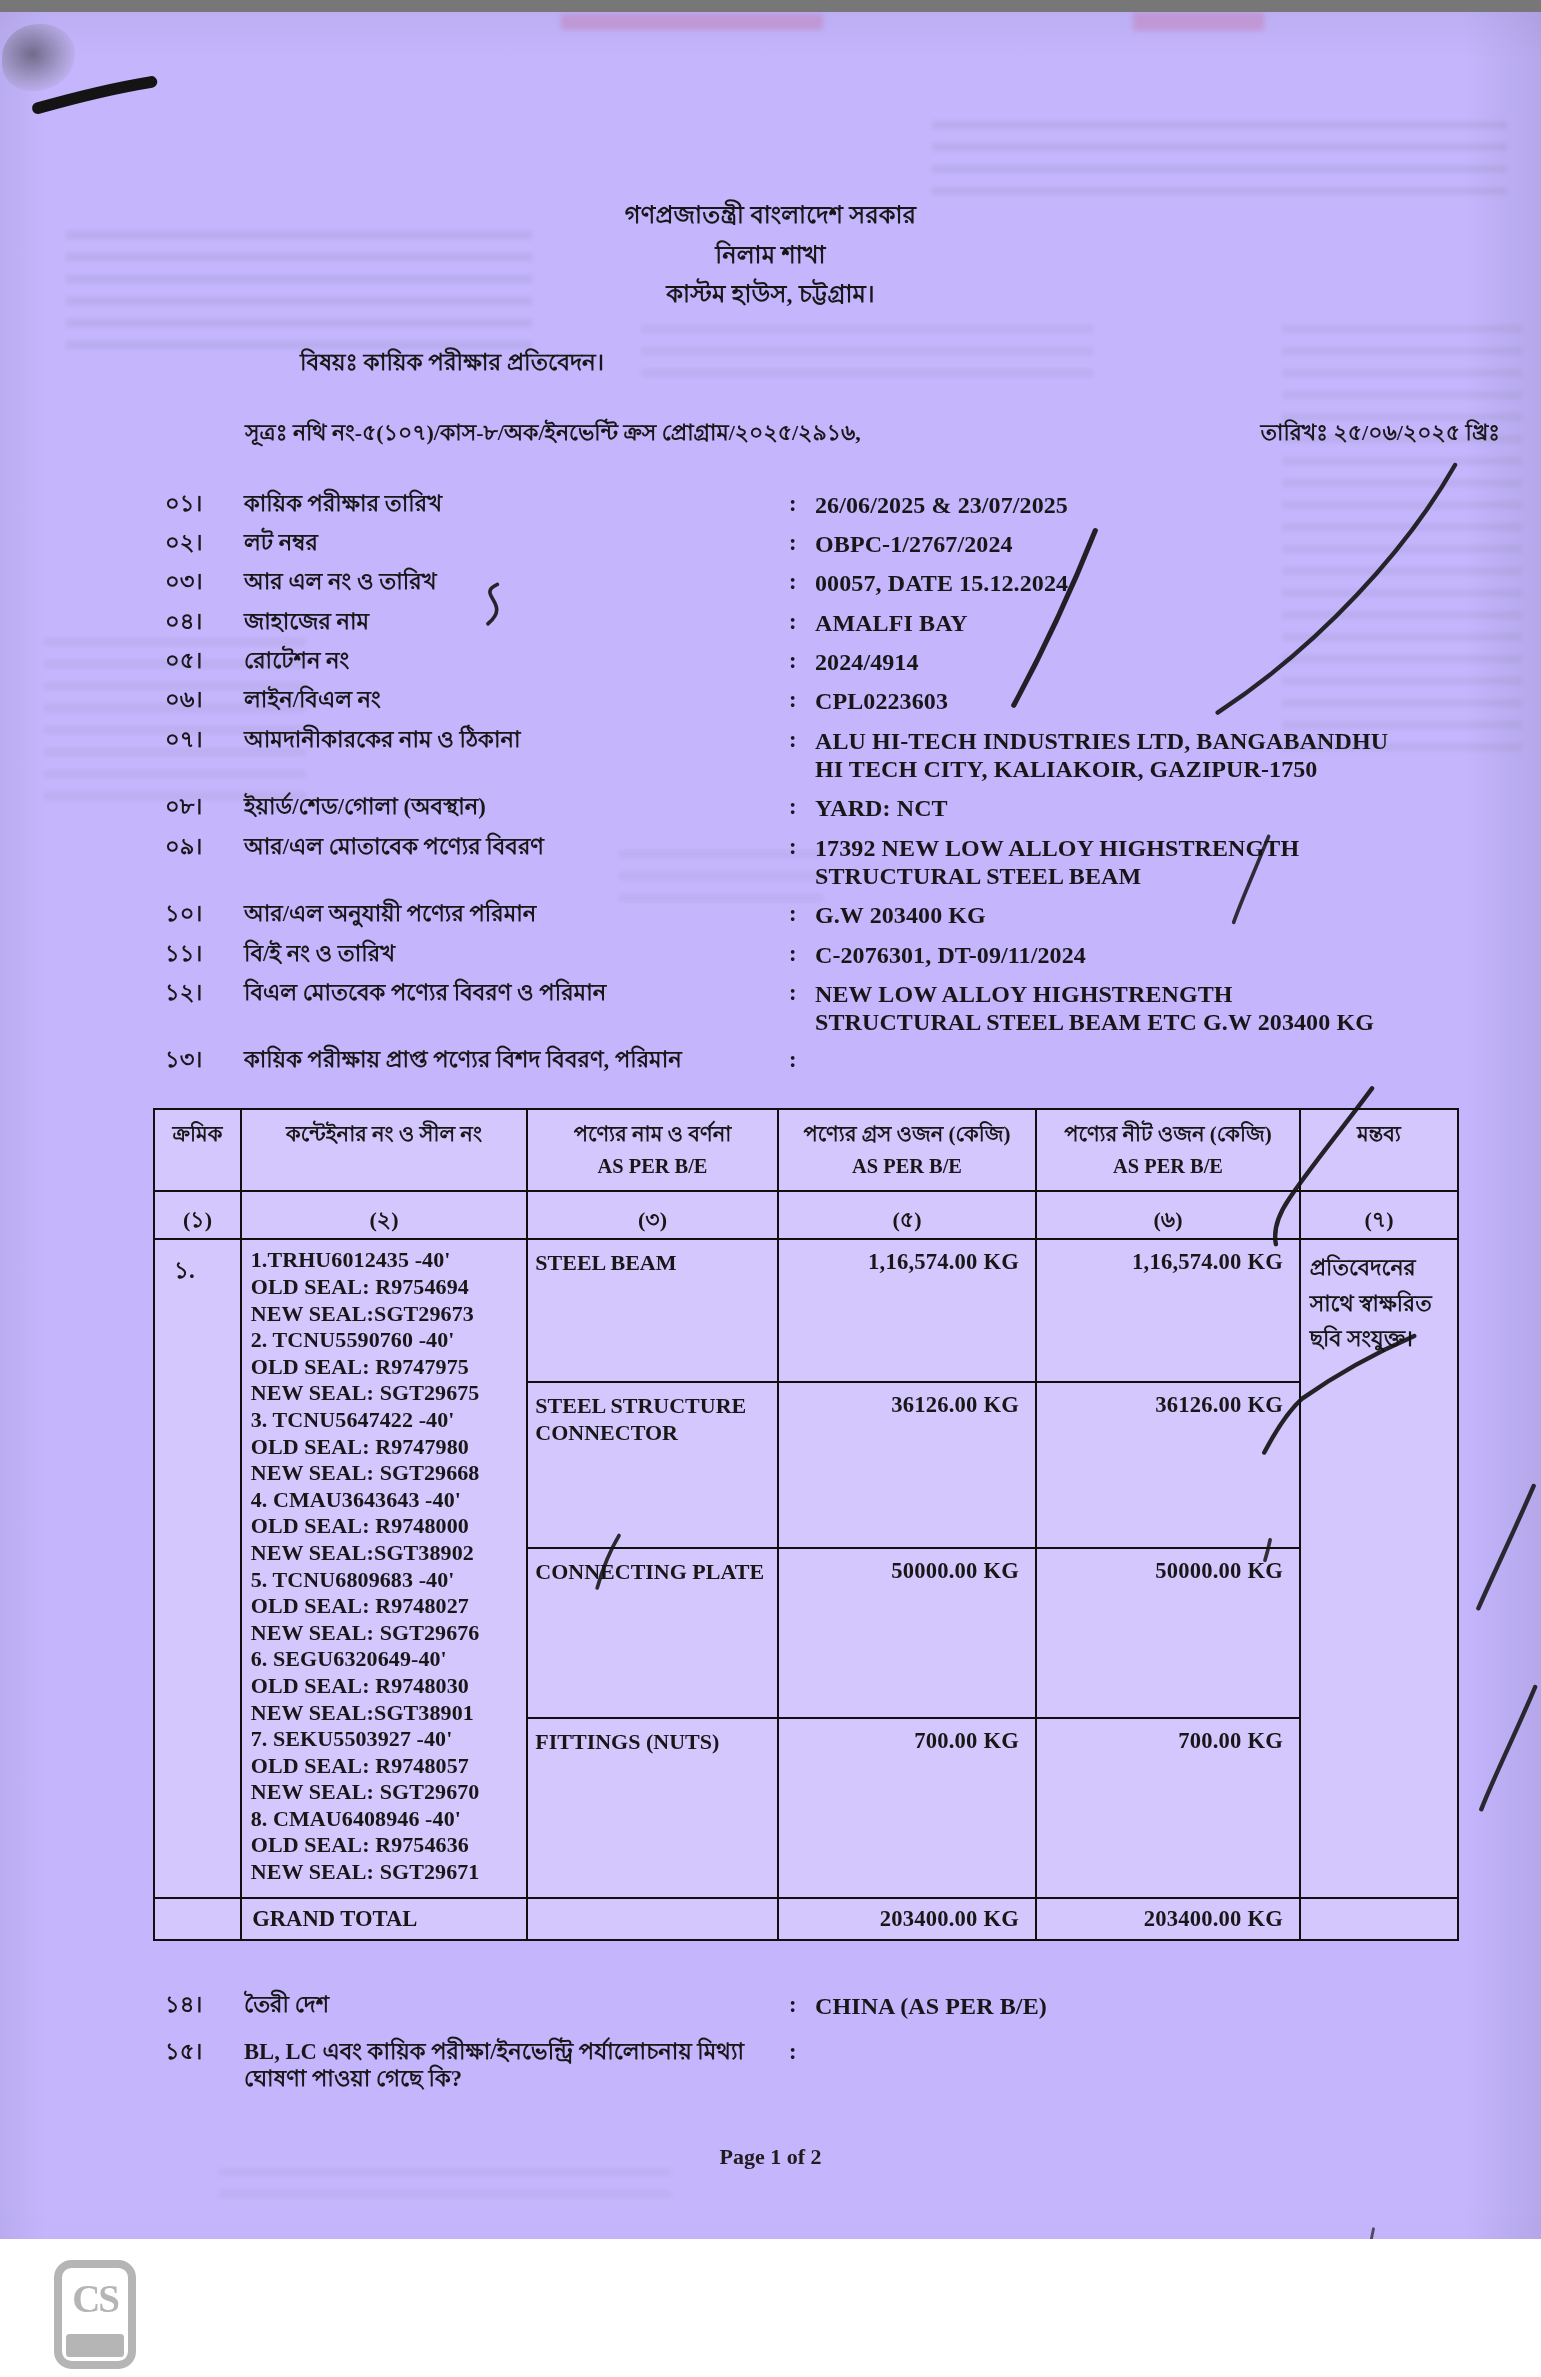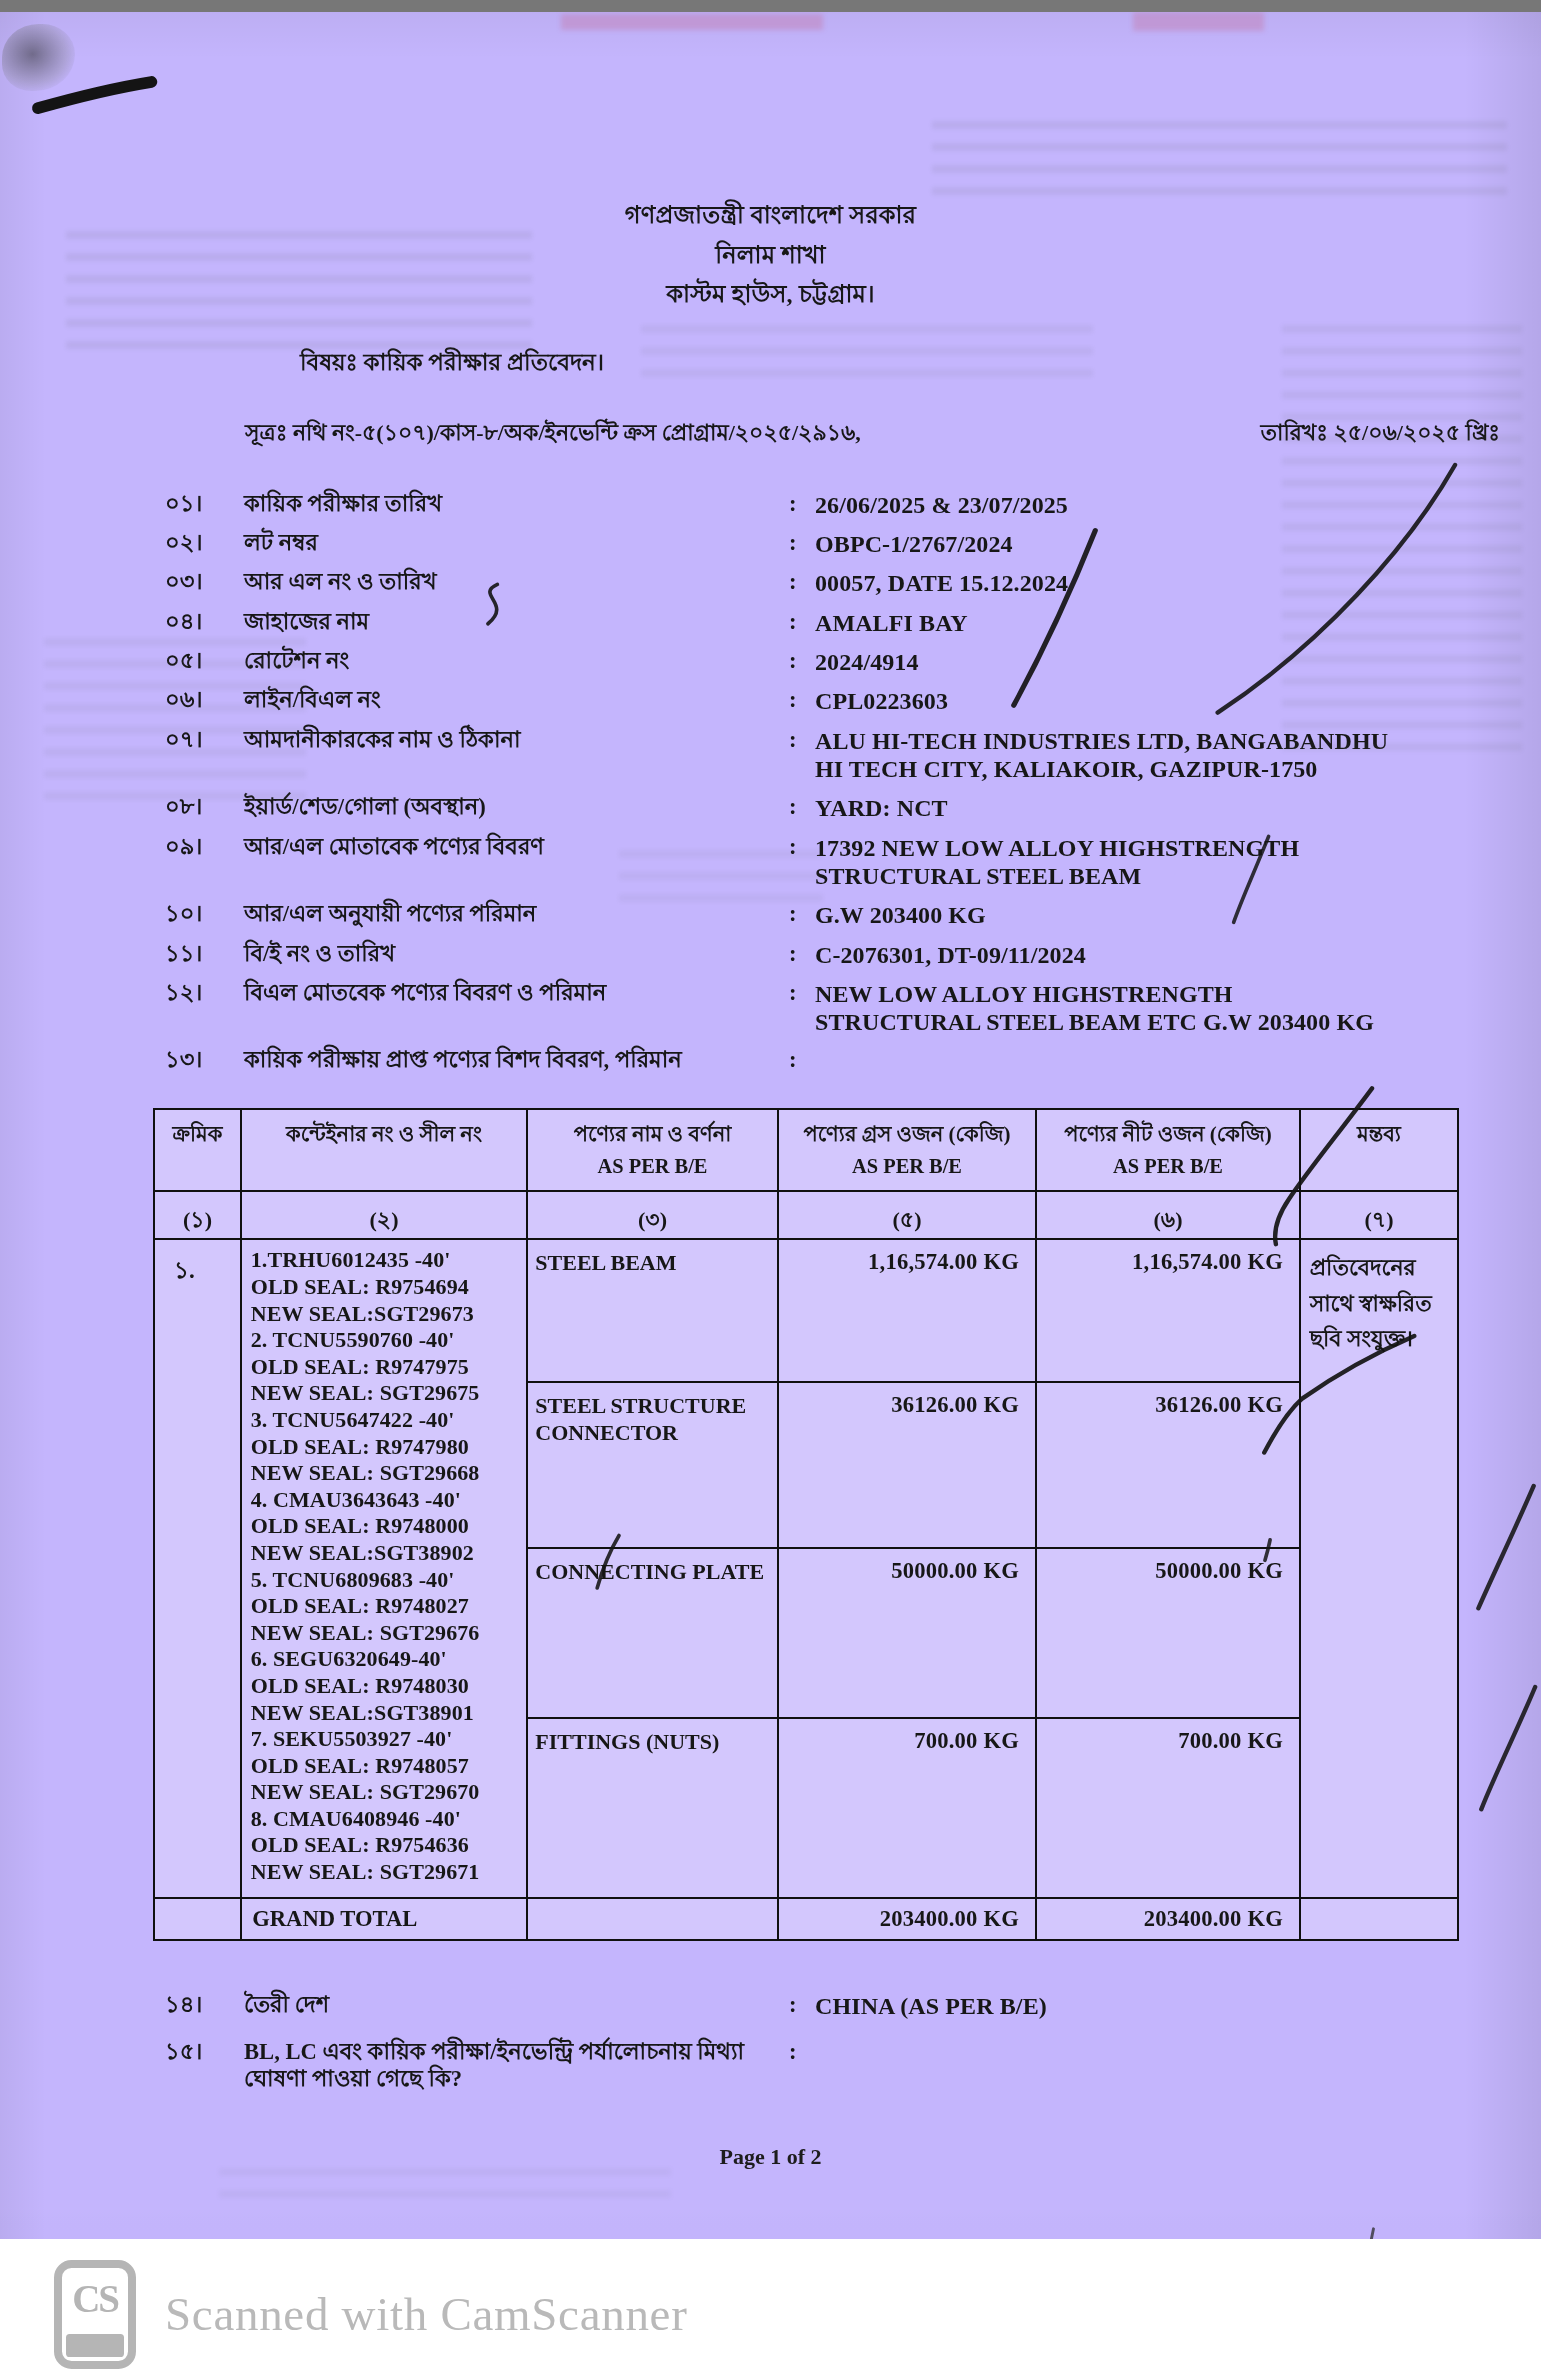--- a/index.html
+++ b/index.html
@@ -306,16 +306,15 @@
     <path d="M820 2164 C 828 2136 838 2112 850 2092" stroke="#141414" stroke-width="5" fill="none" stroke-linecap="round" stroke-opacity=".88"></path>
     <path d="M1744 2098 C 1742 2108 1740 2116 1737 2126" stroke="#141414" stroke-width="5" fill="none" stroke-linecap="round" stroke-opacity=".85"></path>
     <path d="M1842 3262 C 1856 3190 1872 3110 1886 3044" stroke="#2a2a2a" stroke-width="4" fill="none" stroke-linecap="round" stroke-opacity=".75"></path>
   </svg>
 
   <div class="cs-strip">
     <div class="cs-logo">
       <div class="cs-logo-text">CS</div>
       <div class="cs-logo-bar"></div>
     </div>
-    <div class="cs-text">Scanned with CamScanner</div>
   </div>
 </div>
 
 
 </body></html>

